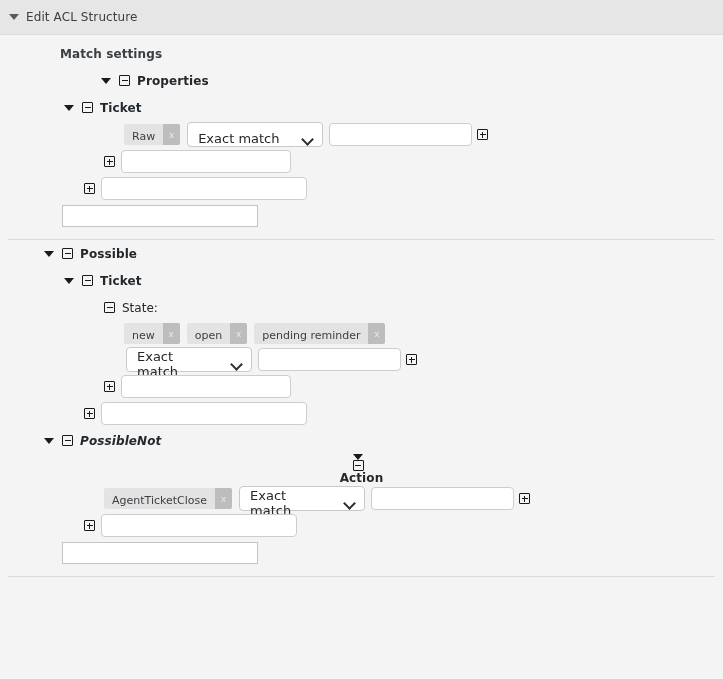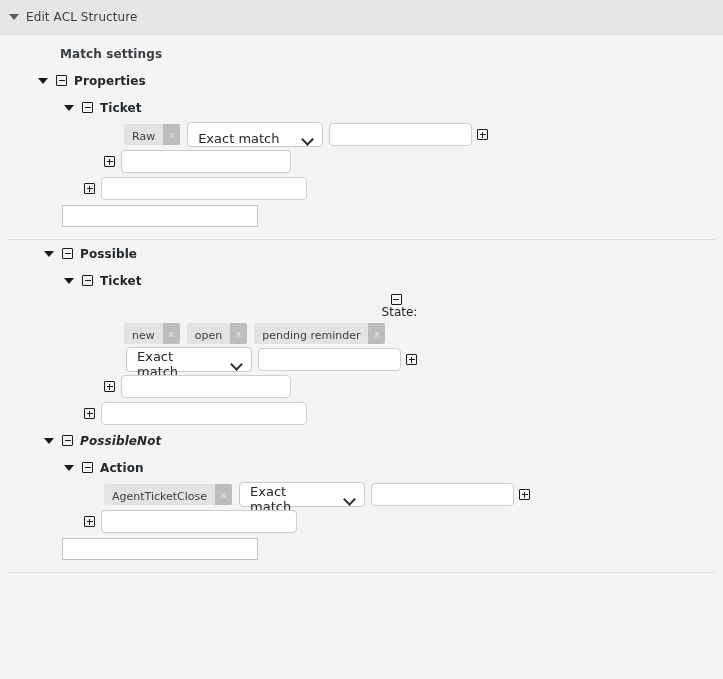--- a/index.html
+++ b/index.html
@@ -237,21 +237,21 @@
 
 <div class="widget-header">
   <span class="toggle-caret"></span>
   <span class="title">Edit ACL Structure</span>
 </div>
 
 <div class="tree-body">
 
   <div class="section-title">Match settings</div>
 
-  <div class="row" style="padding-left:38px;">
+  <div class="row" style="padding-left:72px;margin-left:29px;">
     <span class="caret"></span>
     <span class="box-icon"></span>
     <span class="node-label">Properties</span>
   </div>
 
   <div class="row" style="padding-left:64px;">
     <span class="caret"></span>
     <span class="box-icon"></span>
     <span class="node-label">Ticket</span>
   </div>
@@ -296,21 +296,21 @@
     <span class="box-icon"></span>
     <span class="node-label">Possible</span>
   </div>
 
   <div class="row" style="padding-left:64px;">
     <span class="caret"></span>
     <span class="box-icon"></span>
     <span class="node-label">Ticket</span>
   </div>
 
-  <div class="row" style="padding-left:76px;flex-direction:column;">
+  <div class="row" style="padding-left:104px;">
     <span class="box-icon"></span>
     <span class="attr-label">State:</span>
   </div>
 
   <div class="row" style="padding-left:124px;min-height:25px;">
     <span class="chip">
       <span class="chip-text">new</span>
       <span class="chip-x">x</span>
     </span>
     <span class="chip">
@@ -345,21 +345,21 @@
     <span class="gap6"></span>
     <input class="txt" style="width: 206px;" value="">
   </div>
 
   <div class="row" style="padding-left:44px;font-style:italic;">
     <span class="caret"></span>
     <span class="box-icon"></span>
     <span class="node-label">PossibleNot</span>
   </div>
 
-  <div class="row" style="padding-left:64px;">
+  <div class="row" style="flex-direction:column;">
     <span class="caret"></span>
     <span class="box-icon"></span>
     <span class="node-label">Action</span>
   </div>
 
   <div class="row" style="padding-left:104px;">
     <span class="chip">
       <span class="chip-text">AgentTicketClose</span>
       <span class="chip-x">x</span>
     </span>

